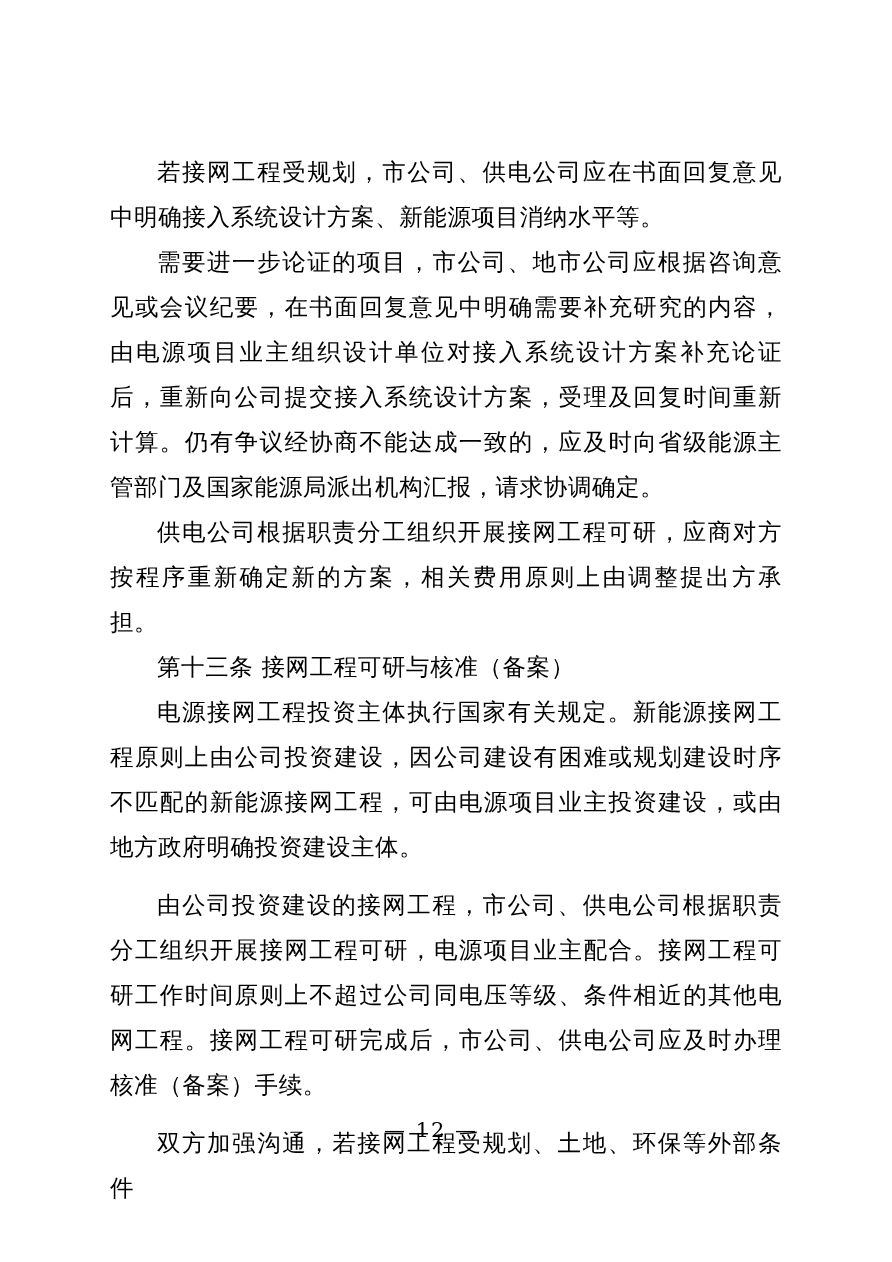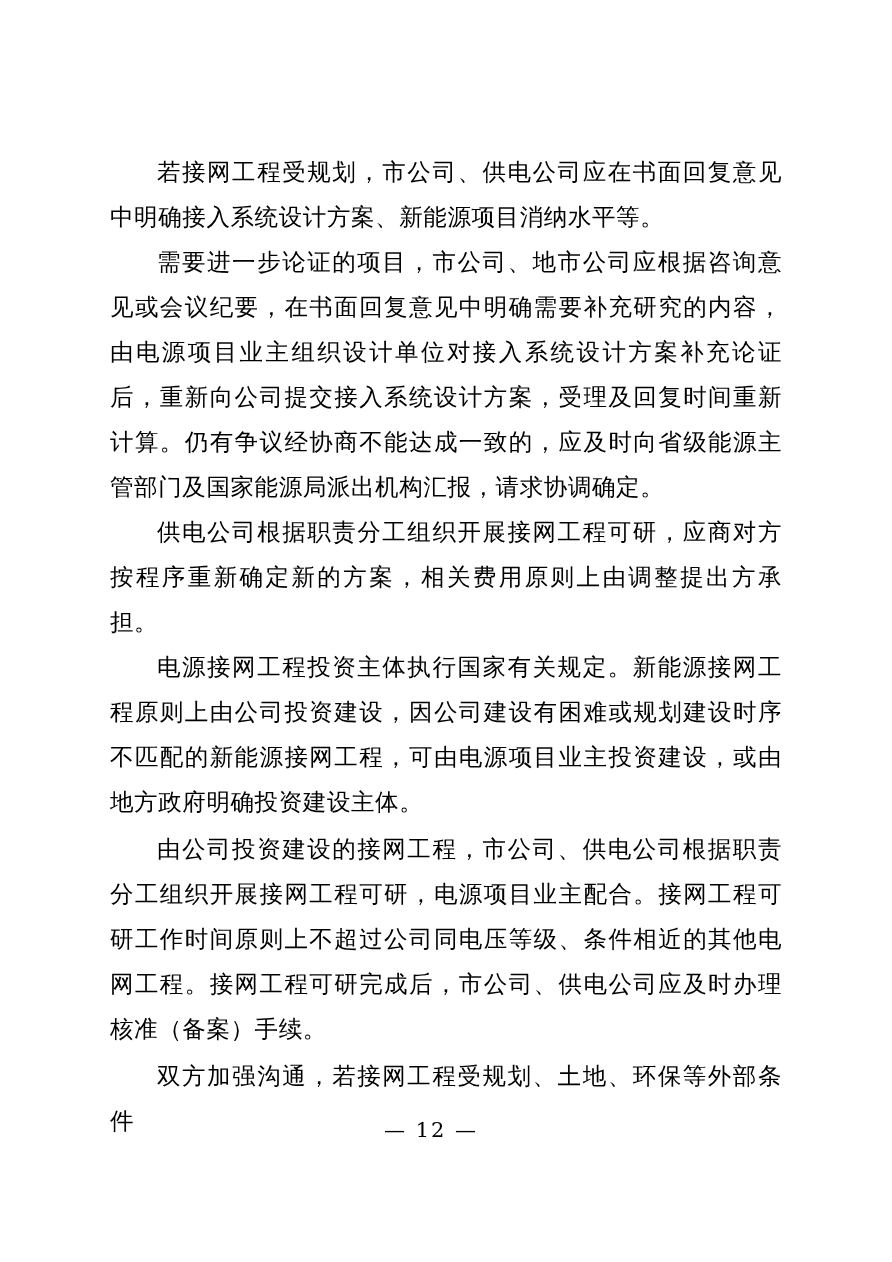--- a/index.html
+++ b/index.html
@@ -33,21 +33,21 @@
     font-size: 23.5px;
     line-height: 45px;
     text-align: justify;
     text-justify: inter-ideograph;
     letter-spacing: 0.6px;
     margin: 0 0 0 0;
     text-indent: 2em;
     font-family: "DejaVu Serif", "Liberation Serif", serif;
   }
   .para.gap {
-    margin-top: 2px;
+    margin-top: 13px;
   }
   .footer {
     position: absolute;
     left: 0;
     top: 1118px;
     width: 852px;
     text-align: center;
     font-size: 21px;
     letter-spacing: 2px;
     font-family: "DejaVu Serif", "Liberation Serif", serif;
@@ -59,20 +59,21 @@
 </style>
 </head>
 <body>
 
 <div class="page">
 
   <div class="content">
     <p class="para">若接网工程受规划，市公司、供电公司应在书面回复意见中明确接入系统设计方案、新能源项目消纳水平等。</p>
     <p class="para">需要进一步论证的项目，市公司、地市公司应根据咨询意见或会议纪要，在书面回复意见中明确需要补充研究的内容，由电源项目业主组织设计单位对接入系统设计方案补充论证后，重新向公司提交接入系统设计方案，受理及回复时间重新计算。仍有争议经协商不能达成一致的，应及时向省级能源主管部门及国家能源局派出机构汇报，请求协调确定。</p>
     <p class="para">供电公司根据职责分工组织开展接网工程可研，应商对方按程序重新确定新的方案，相关费用原则上由调整提出方承担。</p>
+    <p class="para">第十三条 接网工程可研与核准（备案）</p>
     <p class="para">电源接网工程投资主体执行国家有关规定。新能源接网工程原则上由公司投资建设，因公司建设有困难或规划建设时序不匹配的新能源接网工程，可由电源项目业主投资建设，或由地方政府明确投资建设主体。</p>
     <p class="para gap">由公司投资建设的接网工程，市公司、供电公司根据职责分工组织开展接网工程可研，电源项目业主配合。接网工程可研工作时间原则上不超过公司同电压等级、条件相近的其他电网工程。接网工程可研完成后，市公司、供电公司应及时办理核准（备案）手续。</p>
     <p class="para gap">双方加强沟通，若接网工程受规划、土地、环保等外部条件</p>
   </div>
 
   <div class="footer">
     <span class="page-number-inner">— 12 —</span>
   </div>
 
 </div>

